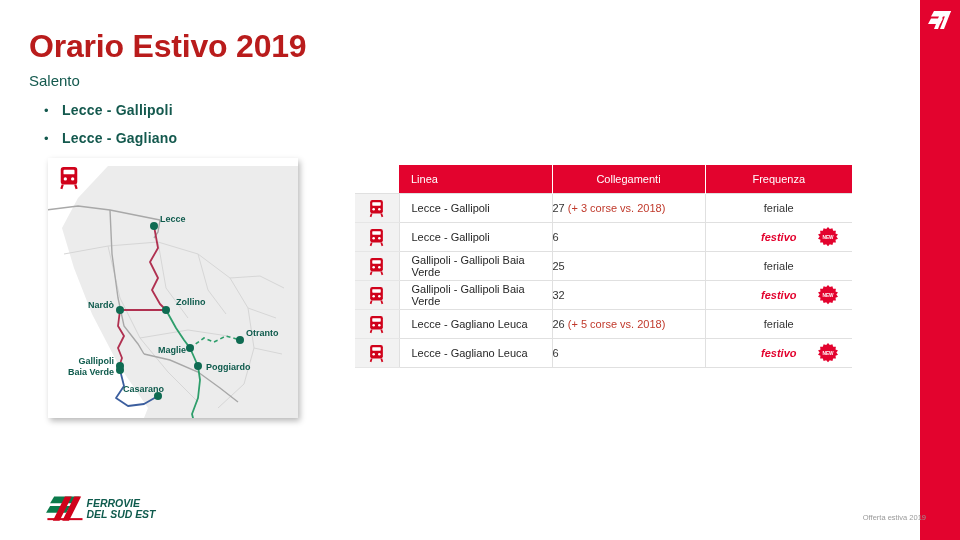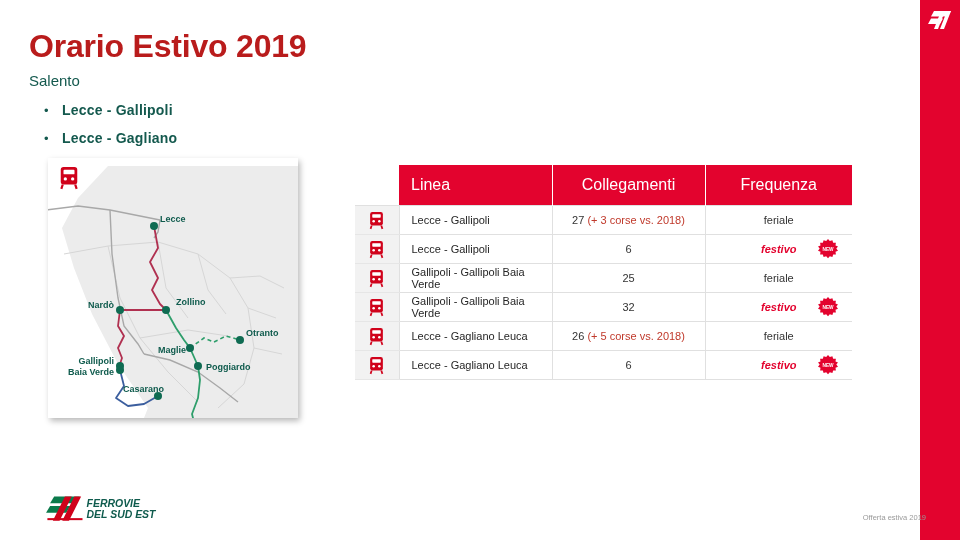--- a/index.html
+++ b/index.html
@@ -113,23 +113,23 @@
     margin: 0;
   }
   .col-icon  { width: 44px; }
   .col-linea { width: 153px; }
   .col-coll  { width: 153px; }
   .col-freq  { width: 147px; }
 
   thead th {
     background: #e3032e;
     color: #ffffff;
-    font-size: 16px;
+    font-size: 11px;
     font-weight: normal;
-    height: 40px;
+    height: 28px;
     text-align: center;
     border-right: 1px solid #ffffff;
   }
   thead th.th-icon {
     background: #ffffff;
     border-right: none;
   }
   thead th.th-linea {
     text-align: left;
     padding-left: 12px;
@@ -150,21 +150,21 @@
     text-align: center;
     border-right: 1px solid #e0e0e0;
     border-bottom: 1px solid #e6e6e6;
   }
   tbody tr:first-child td { border-top: 1px solid #e0e0e0; }
   tbody td.cell-linea {
     padding-left: 12px;
     text-align: left;
     color: #262626;
   }
-  tbody td.cell-coll { text-align: center; }
+  tbody td.cell-coll { }
   tbody td.cell-freq {
     text-align: center;
     border-right: none;
     position: relative;
   }
   .freq-festivo {
     color: #e3032e;
     font-weight: bold;
     font-style: italic;
   }

